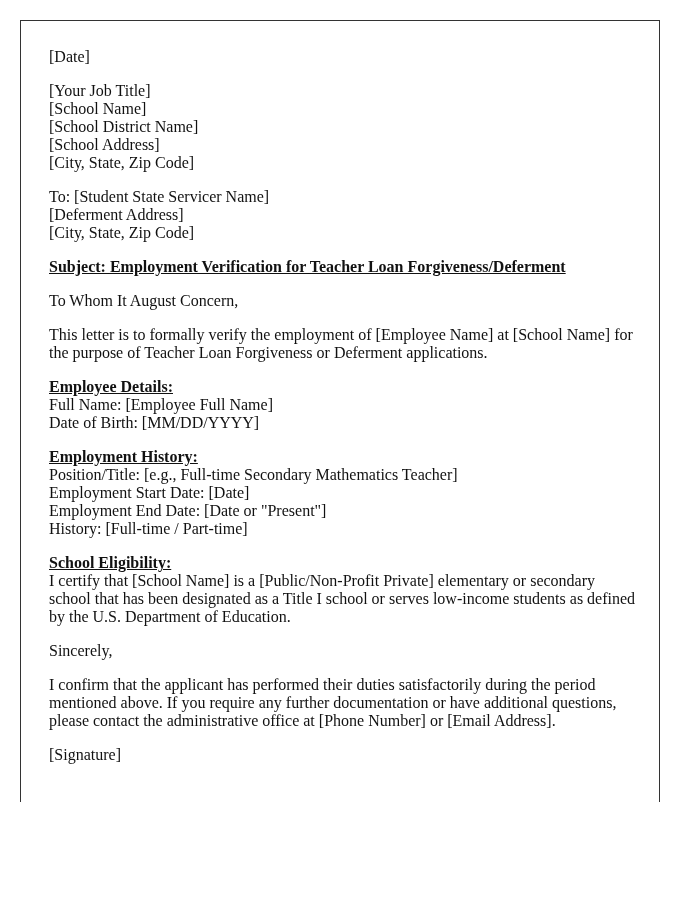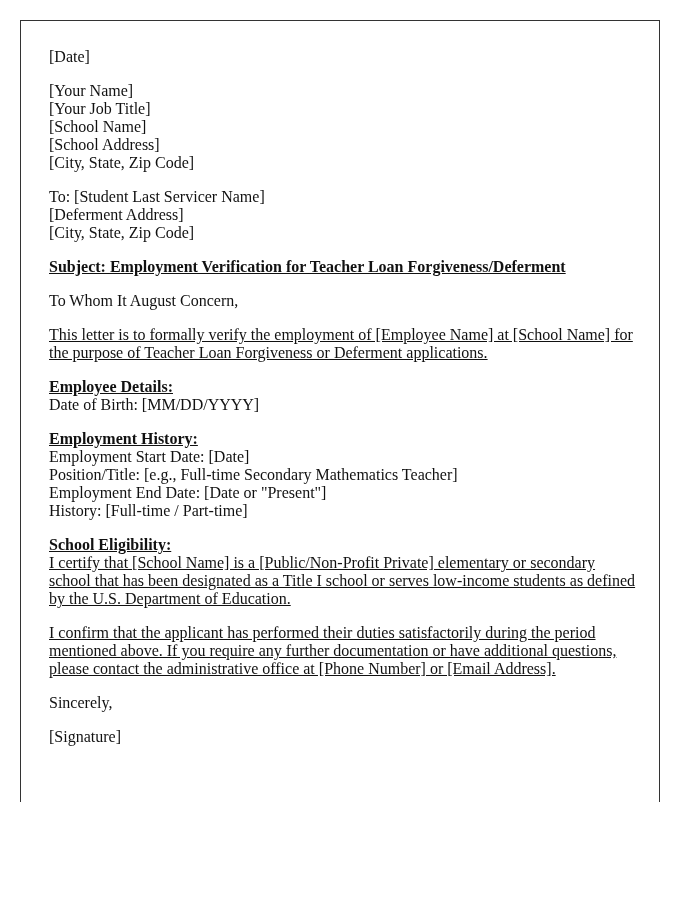--- a/index.html
+++ b/index.html
@@ -33,85 +33,85 @@
     .block {
       margin: 0 4px 16px 0;
     }
     .line {
       display: block;
       white-space: nowrap;
     }
     .para {
       display: block;
       width: 590px;
-      text-decoration: underline;
     }
     .bold {
       font-weight: bold;
       text-decoration: underline;
     }
   </style>
 </head>
 <body>
 
 <div class="page">
 
   <div class="block">
     <span class="line">[Date]</span>
   </div>
 
   <div class="block">
-    <span class="line">[Your Name]</span>
     <span class="line">[Your Job Title]</span>
     <span class="line">[School Name]</span>
+    <span class="line">[School District Name]</span>
     <span class="line">[School Address]</span>
     <span class="line">[City, State, Zip Code]</span>
   </div>
 
   <div class="block">
-    <span class="line">To: [Student Last Servicer Name]</span>
+    <span class="line">To: [Student State Servicer Name]</span>
     <span class="line">[Deferment Address]</span>
     <span class="line">[City, State, Zip Code]</span>
   </div>
 
   <div class="block">
     <span class="line bold">Subject: Employment Verification for Teacher Loan Forgiveness/Deferment</span>
   </div>
 
   <div class="block">
     <span class="line">To Whom It August Concern,</span>
   </div>
 
   <div class="block">
     <span class="para">This letter is to formally verify the employment of [Employee Name] at [School Name] for the purpose of Teacher Loan Forgiveness or Deferment applications.</span>
   </div>
 
   <div class="block">
     <span class="line bold">Employee Details:</span>
+    <span class="line">Full Name: [Employee Full Name]</span>
     <span class="line">Date of Birth: [MM/DD/YYYY]</span>
   </div>
 
   <div class="block">
     <span class="line bold">Employment History:</span>
+    <span class="line">Position/Title: [e.g., Full-time Secondary Mathematics Teacher]</span>
     <span class="line">Employment Start Date: [Date]</span>
-    <span class="line">Position/Title: [e.g., Full-time Secondary Mathematics Teacher]</span>
     <span class="line">Employment End Date: [Date or "Present"]</span>
     <span class="line">History: [Full-time / Part-time]</span>
   </div>
 
   <div class="block">
     <span class="line bold">School Eligibility:</span>
     <span class="para">I certify that [School Name] is a [Public/Non-Profit Private] elementary or secondary school that has been designated as a Title I school or serves low-income students as defined by the U.S. Department of Education.</span>
   </div>
 
   <div class="block">
-    <span class="para">I confirm that the applicant has performed their duties satisfactorily during the period mentioned above. If you require any further documentation or have additional questions, please contact the administrative office at [Phone Number] or [Email Address].</span>
+    <span class="line">Sincerely,</span>
   </div>
 
   <div class="block">
-    <span class="line">Sincerely,</span>
+    <span class="para">I confirm that the applicant has performed their duties satisfactorily during the period mentioned above. If you require any further documentation or have additional questions, please contact the administrative office at [Phone Number] or [Email Address].</span>
   </div>
 
   <div class="block">
     <span class="line">[Signature]</span>
   </div>
 
 </div>
 
 </body></html>

